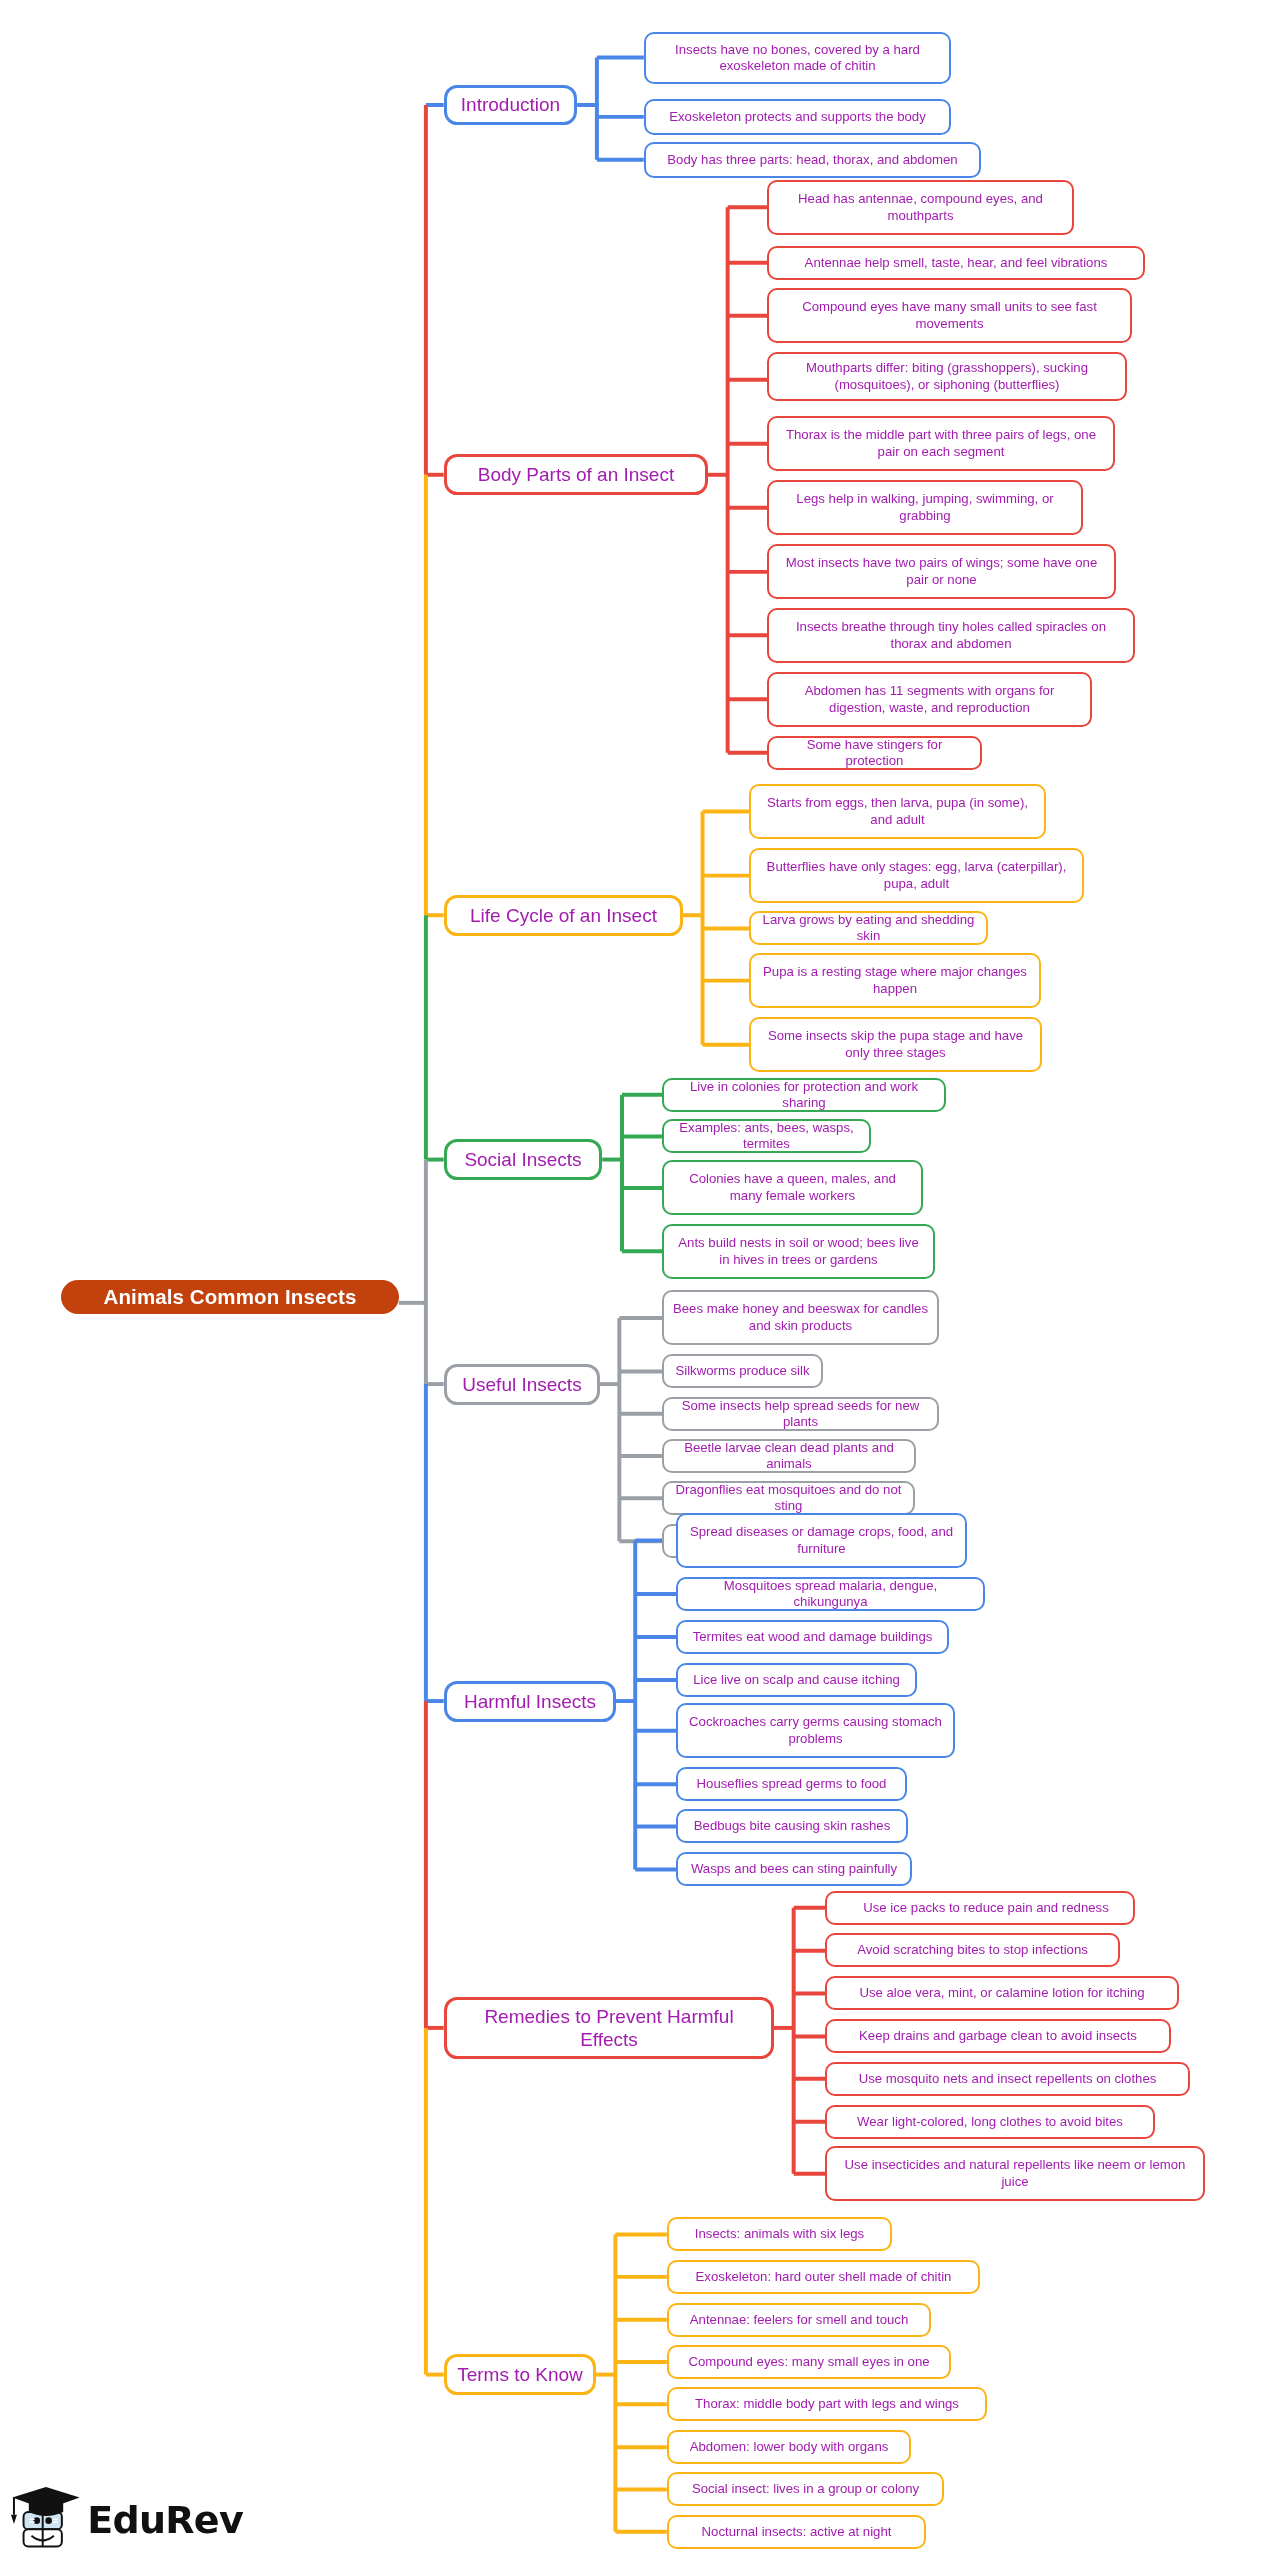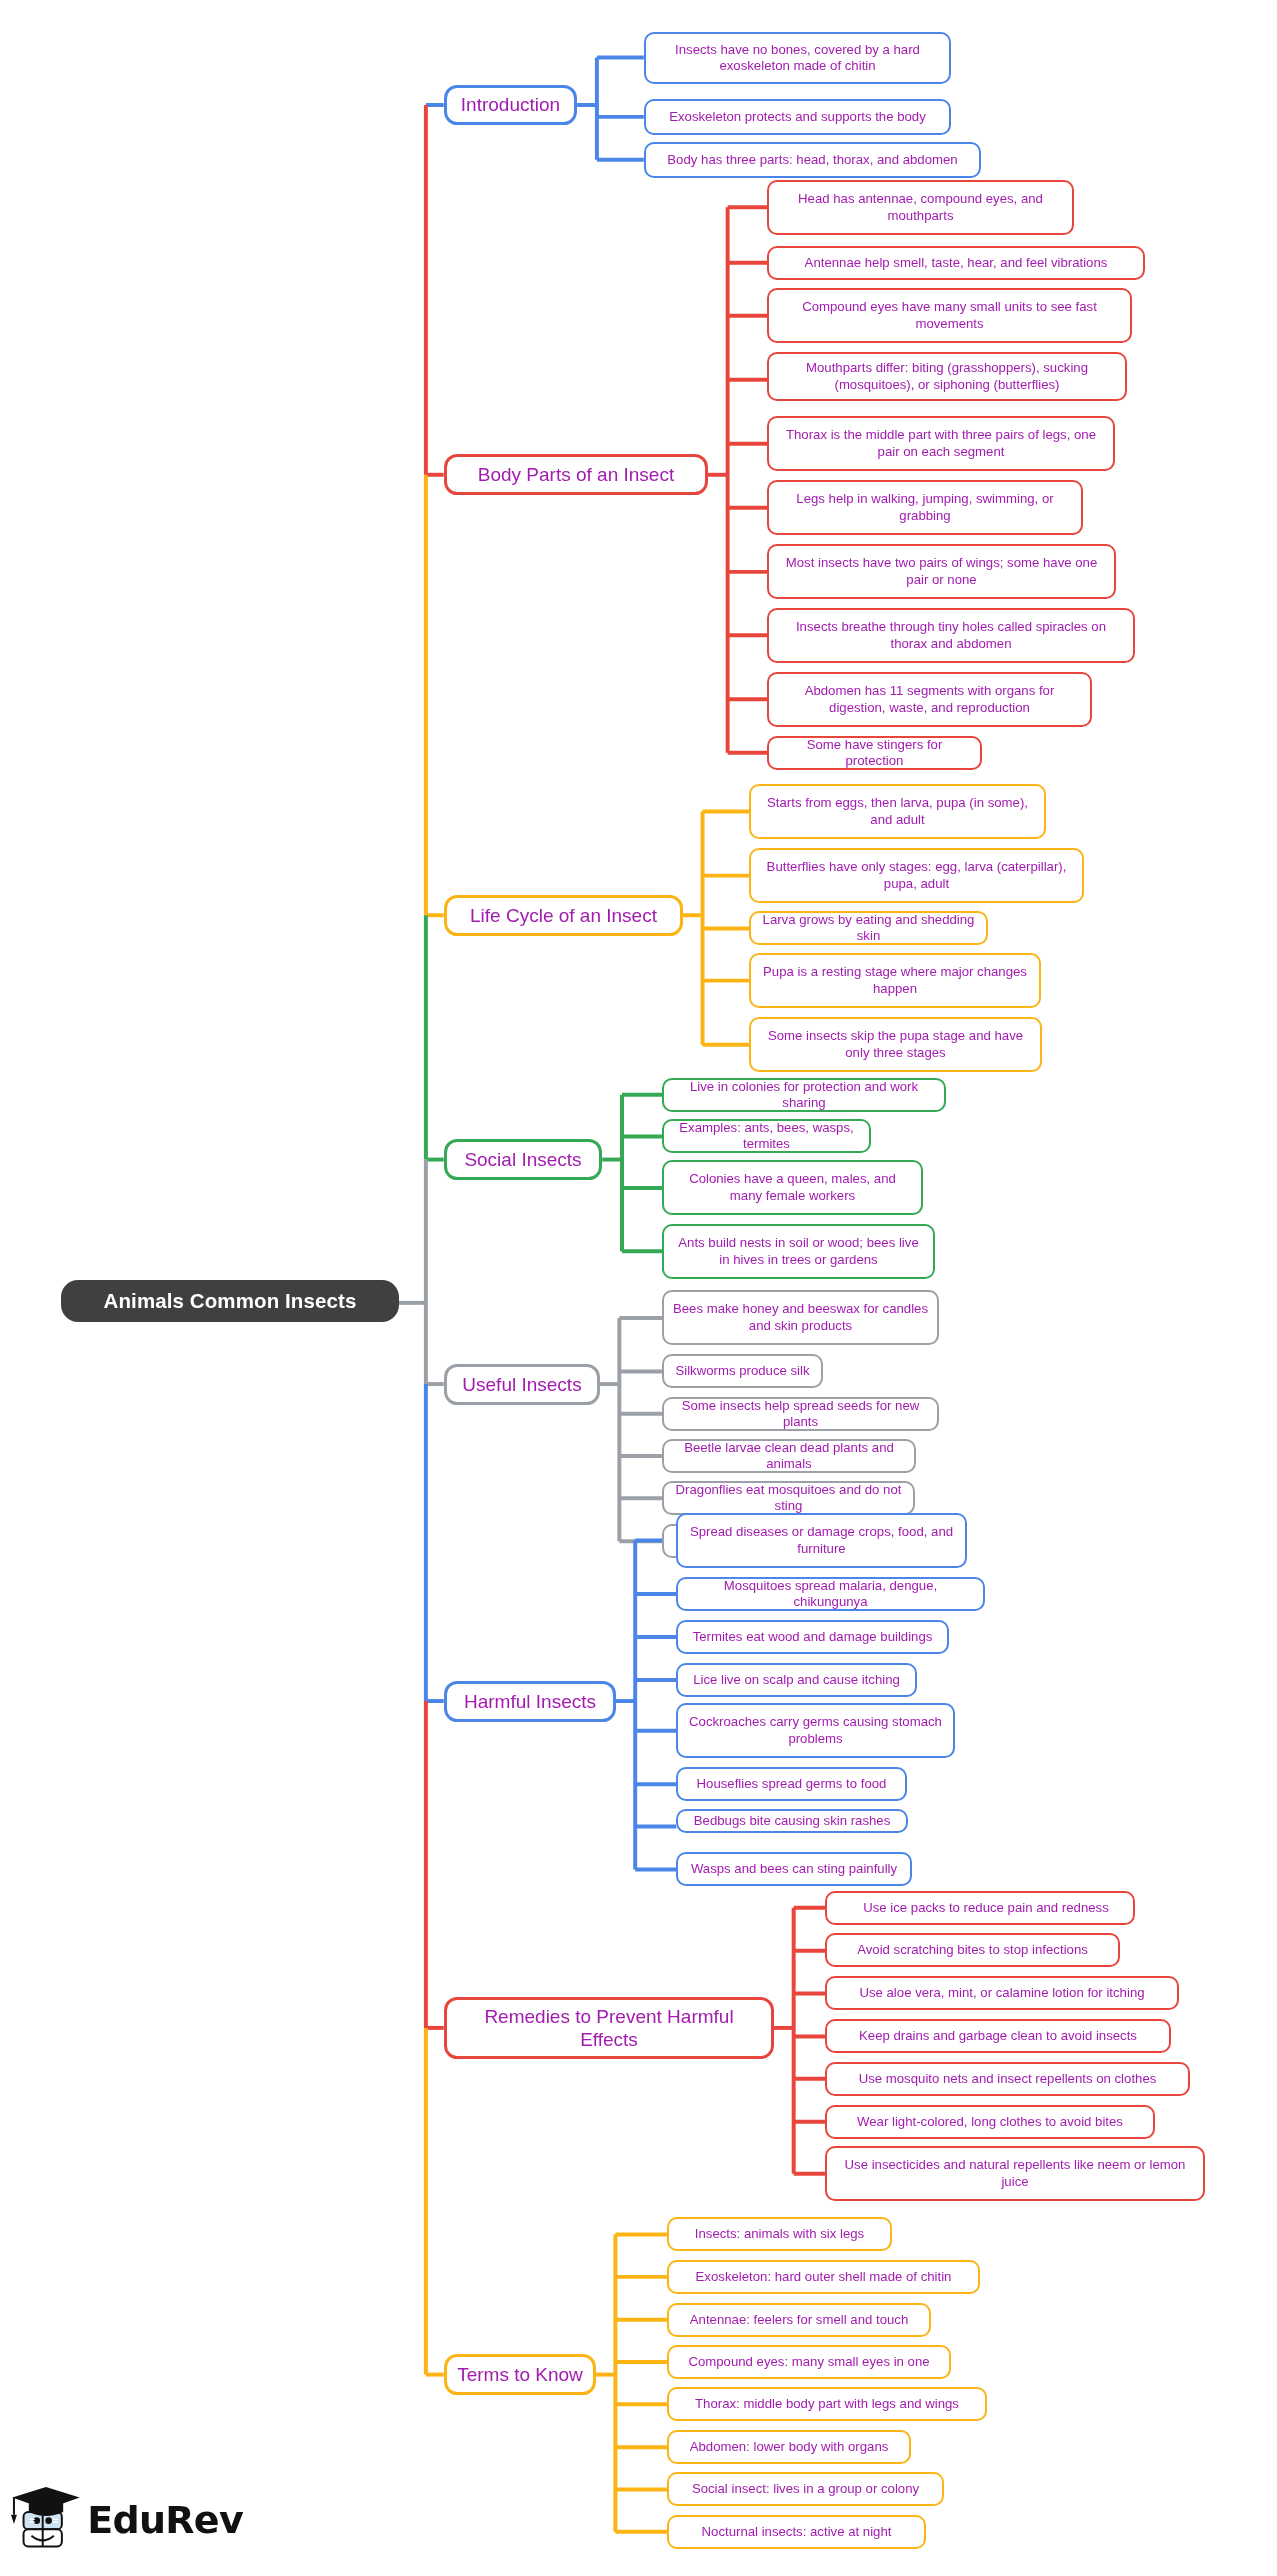--- a/index.html
+++ b/index.html
@@ -102,21 +102,21 @@
     <line x1="604" y1="1973" x2="645" y2="1973" stroke="#9aa0a6" stroke-width="6" stroke-linecap="butt"></line>
     <line x1="645" y1="159" x2="645" y2="719" stroke="#e8463c" stroke-width="6" stroke-linecap="butt"></line>
     <line x1="645" y1="719" x2="645" y2="1386" stroke="#fbb414" stroke-width="6" stroke-linecap="butt"></line>
     <line x1="645" y1="1386" x2="645" y2="1756" stroke="#34a853" stroke-width="6" stroke-linecap="butt"></line>
     <line x1="645" y1="1756" x2="645" y2="2096" stroke="#9aa0a6" stroke-width="6" stroke-linecap="butt"></line>
     <line x1="645" y1="2096" x2="645" y2="2576" stroke="#4a86e8" stroke-width="6" stroke-linecap="butt"></line>
     <line x1="645" y1="2576" x2="645" y2="3071" stroke="#e8463c" stroke-width="6" stroke-linecap="butt"></line>
     <line x1="645" y1="3071" x2="645" y2="3596" stroke="#fbb414" stroke-width="6" stroke-linecap="butt"></line>
   </svg>
 
-<div class="root" style="left: 61px; top: 1280px; width: 338px; height: 42px; background: #404040; color: rgb(255, 255, 255);">
+<div class="root" style="left: 61px; top: 1280px; width: 338px; height: 34px; background: #c2410c; color: rgb(255, 255, 255);">
   <span>Animals Common Insects</span>
 </div>
 
 <div id="nodes">
     <div class="nodebox l1" style="left: 444px; top: 85px; width: 133px; height: 40px; border-color: rgb(74, 134, 232);">
       <span>Introduction</span>
     </div>
     <div class="nodebox leaf" style="left: 644px; top: 32px; width: 307px; height: 52px; border-color: rgb(74, 134, 232);">
       <span>Insects have no bones, covered by a hard exoskeleton made of chitin</span>
     </div>
@@ -227,21 +227,21 @@
     </div>
     <div class="nodebox leaf" style="left: 676px; top: 1663px; width: 241px; height: 34px; border-color: rgb(74, 134, 232);">
       <span>Lice live on scalp and cause itching</span>
     </div>
     <div class="nodebox leaf" style="left: 676px; top: 1703px; width: 279px; height: 55px; border-color: rgb(74, 134, 232);">
       <span>Cockroaches carry germs causing stomach problems</span>
     </div>
     <div class="nodebox leaf" style="left: 676px; top: 1767px; width: 231px; height: 34px; border-color: rgb(74, 134, 232);">
       <span>Houseflies spread germs to food</span>
     </div>
-    <div class="nodebox leaf" style="left: 676px; top: 1809px; width: 232px; height: 24px; border-color: rgb(74, 134, 232);">
+    <div class="nodebox leaf" style="left: 676px; top: 1809px; width: 232px; height: 34px; border-color: rgb(74, 134, 232);">
       <span>Bedbugs bite causing skin rashes</span>
     </div>
     <div class="nodebox leaf" style="left: 676px; top: 1852px; width: 236px; height: 34px; border-color: rgb(74, 134, 232);">
       <span>Wasps and bees can sting painfully</span>
     </div>
     <div class="nodebox l1" style="left: 444px; top: 1997px; width: 330px; height: 62px; border-color: rgb(232, 70, 60);">
       <span>Remedies to Prevent Harmful Effects</span>
     </div>
     <div class="nodebox leaf" style="left: 825px; top: 1891px; width: 310px; height: 34px; border-color: rgb(232, 70, 60); padding-left: 20px;">
       <span>Use ice packs to reduce pain and redness</span>

